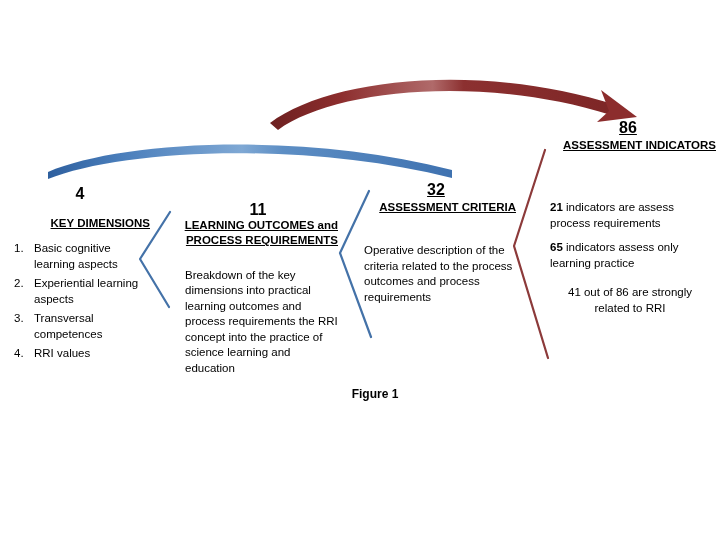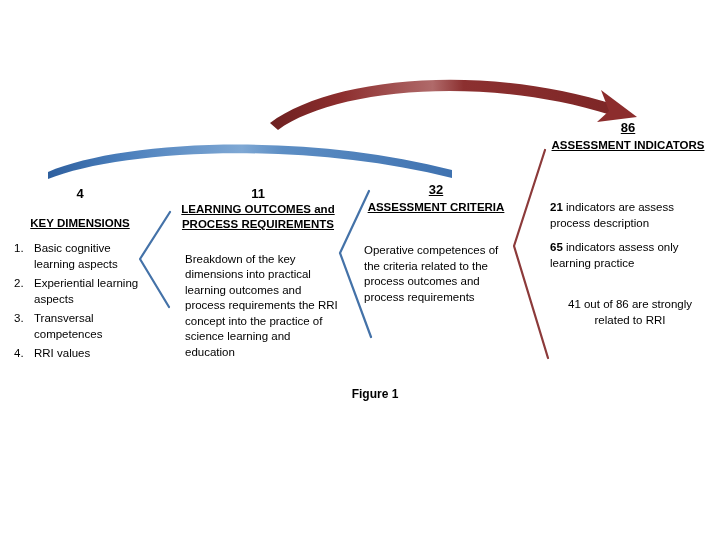--- a/index.html
+++ b/index.html
@@ -29,28 +29,28 @@
     pointer-events: none;
   }
   .col {
     position: absolute;
     font-size: 11.5px;
     line-height: 15.5px;
   }
   .num {
     text-align: center;
     font-weight: bold;
-    font-size: 13px;
+    font-size: 16px;
     text-decoration: underline;
   }
   .num.plain {
     text-decoration: none;
   }
   .heading {
-    text-align: center;
+    text-align: right;
     font-weight: bold;
     font-size: 11.5px;
     line-height: 15.5px;
   }
   .heading span.u {
     text-decoration: underline;
   }
   .body {
     font-size: 11.5px;
     line-height: 15.5px;
@@ -70,37 +70,37 @@
     margin-bottom: 4px;
     font-size: 11.5px;
     line-height: 15.5px;
   }
   ol.klist li .mark {
     position: absolute;
     left: 4px;
     top: 0;
   }
   
-  #col2 { left: 178px; top: 186px; width: 160px; }
+  #col2 { left: 178px; top: 202px; width: 160px; }
   #col2 .num { width: 160px; }
   #col2 .heading { width: 160px; margin-top: 0; }
   #col2 .body { margin-top: 19px; padding-left: 7px; }
   
   #col3 { left: 356px; top: 182px; width: 160px; }
   #col3 .num { width: 160px; }
   #col3 .heading { width: 160px; margin-top: 2px; }
   #col3 .body { margin-top: 28px; padding-left: 8px; }
   
   #col4 { left: 540px; top: 120px; width: 176px; }
   #col4 .num { width: 176px; }
   #col4 .heading { width: 176px; margin-top: 2px; }
   #col4 .body { margin-top: 47px; padding-left: 10px; }
   #col4 .body p { margin: 0 0 9px 0; }
   #col4 .center-note {
-    margin-top: 26px;
+    margin-top: 14px;
     text-align: center;
     padding-right: 6px;
     line-height: 15.5px;
   }
   b.n { font-weight: bold; }
   #figcap {
     position: absolute;
     left: 320px;
     top: 387px;
     width: 110px;
@@ -184,30 +184,30 @@
       <span class="u">PROCESS REQUIREMENTS</span>
     </div>
     <div class="body">Breakdown of the key dimensions into practical learning outcomes and process requirements  the RRI concept into the practice of science learning and education</div>
   </div>
 
   <div class="col" id="col3">
     <div class="num">32</div>
     <div class="heading">
       <span class="u">ASSESSMENT CRITERIA</span>
     </div>
-    <div class="body">Operative competences of the criteria related to the process outcomes and process requirements</div>
+    <div class="body">Operative description of the criteria related to the process outcomes and process requirements</div>
   </div>
 
   <div class="col" id="col4">
     <div class="num">86</div>
     <div class="heading">
       <span class="u">ASSESSMENT INDICATORS</span>
     </div>
     <div class="body">
-      <p><b class="n">21</b><span> indicators are assess process description</span></p>
+      <p><b class="n">21</b><span> indicators are assess process requirements</span></p>
       <p><b class="n">65</b><span> indicators assess only learning practice</span></p>
       <div class="center-note">41 out of 86 are strongly related to RRI</div>
     </div>
   </div>
 
   <div id="figcap">Figure 1</div>
 
 </div>
 
 </body></html>

